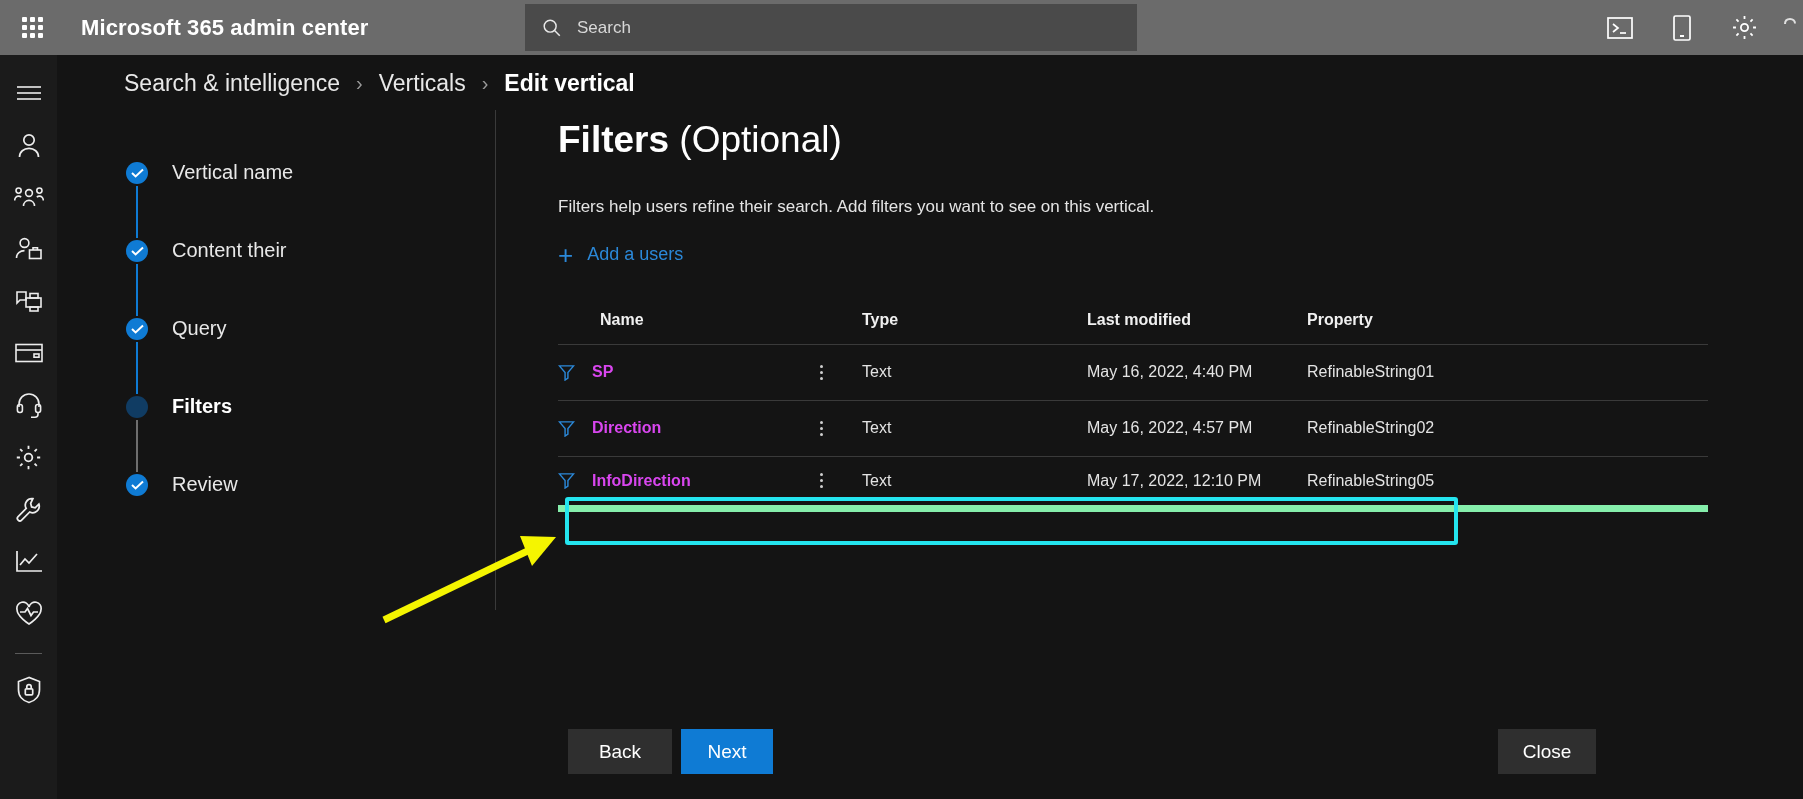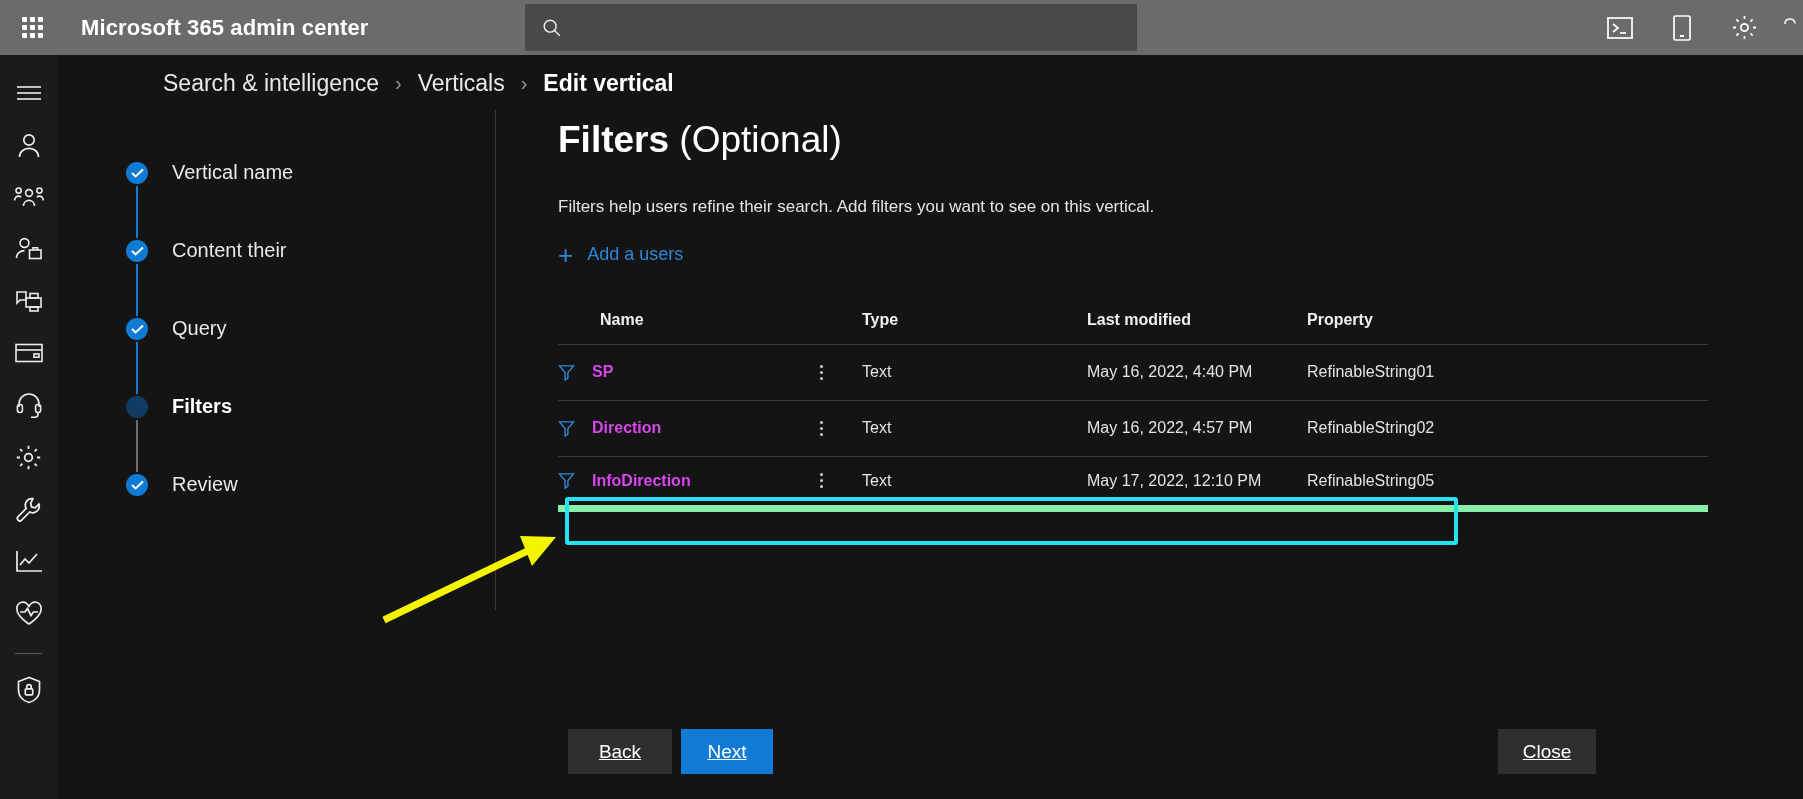--- a/index.html
+++ b/index.html
@@ -52,21 +52,21 @@
   .railitem {
     width: 57px; height: 52px; display: flex; align-items: center; justify-content: center;
     cursor: pointer;
   }
   .railitem:first-child { margin-top: 12px; }
   .raildiv { width: 27px; height: 1px; background: #5a5a5a; margin: 14px 0 10px 0; }
 
   
   .breadcrumb {
     position: absolute; top: 62px; left: 124px; display: flex; align-items: center;
-    height: 42px; gap: 16px; margin-left: 39px;
+    height: 42px; gap: 16px;
   }
   .bc-link { color: #e8e8e8; font-size: 23px; cursor: pointer; white-space: nowrap; }
   .bc-sep { color: #9a9a9a; font-size: 20px; }
   .bc-current { color: #ffffff; font-size: 23px; font-weight: 700; white-space: nowrap; }
 
   
   .wizard { position: absolute; top: 160px; left: 126px; width: 360px; }
   .step { position: relative; height: 78px; display: flex; align-items: flex-start; }
   .step:last-child { height: auto; }
   .dot {
@@ -128,21 +128,21 @@
     position: absolute; left: 565px; top: 497px; width: 893px; height: 48px;
     border: 4px solid #24e5ef; border-radius: 3px; pointer-events: none; z-index: 5;
   }
 
   
   .arrow { position: absolute; left: 370px; top: 520px; z-index: 6; pointer-events: none; }
 
   
   .btn {
     position: absolute; font-size: 19px; font-family: "Liberation Sans", sans-serif;
-    border: none; cursor: pointer; display: flex; align-items: center; justify-content: center; text-decoration: underline;
+    border: none; cursor: pointer; display: flex; align-items: center; justify-content: center;
   }
   .btn-back  { left: 568px; top: 729px; width: 104px; height: 45px; background: #2f2f2f; color: #ffffff; }
   .btn-next  { left: 681px; top: 729px; width: 92px; height: 45px; background: #0f7bd4; color: #ffffff; }
   .btn-close { left: 1498px; top: 729px; width: 98px; height: 45px; background: #2f2f2f; color: #ffffff; }
 </style>
 </head>
 <body>
 
 <div id="app">
 
@@ -160,20 +160,21 @@
           <i></i>
       </div>
     </div>
     <div class="brand">Microsoft 365 admin center</div>
 
     <div class="searchwrap">
       <svg class="mag" viewBox="0 0 24 24">
         <circle cx="10" cy="10" r="6.5" fill="none" stroke="#e8e8e8" stroke-width="1.6"></circle>
         <line x1="14.8" y1="14.8" x2="20.5" y2="20.5" stroke="#e8e8e8" stroke-width="1.6"></line>
       </svg>
+      <input class="search-input" type="text" placeholder="Search" style="">
     </div>
 
     <div class="topicons">
       <div class="topicon">
         <svg width="26" height="22" viewBox="0 0 26 22">
           <rect x="1" y="1" width="24" height="20" fill="none" stroke="#ffffff" stroke-width="1.7"></rect>
           <polyline points="6,7 11,11 6,15" fill="none" stroke="#ffffff" stroke-width="1.7"></polyline>
           <line x1="13" y1="16" x2="19" y2="16" stroke="#ffffff" stroke-width="1.7"></line>
         </svg>
       </div>

